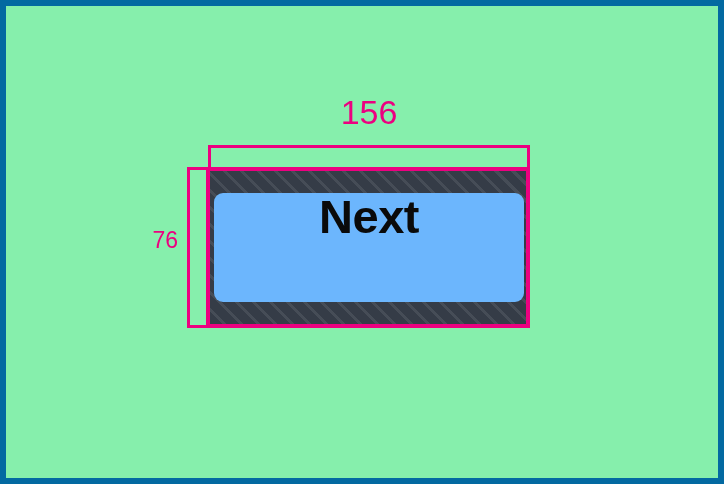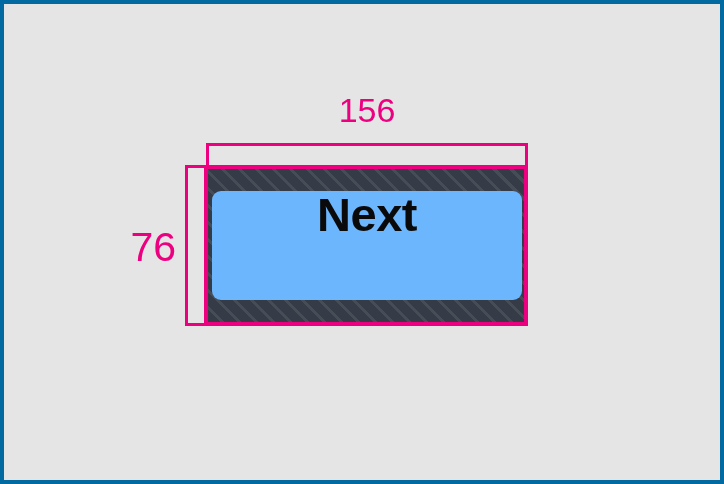--- a/index.html
+++ b/index.html
@@ -6,23 +6,23 @@
   html, body {
     margin: 0;
     padding: 0;
     background: #2b2b2b;
   }
 
   #screen {
     position: relative;
     width: 724px;
     height: 484px;
-    background: #e5e5e5;
+    background: #86efac;
     box-sizing: border-box;
-    border: 4px solid #0369a1;
+    border: 6px solid #0369a1;
     overflow: hidden;
     font-family: "Liberation Sans", sans-serif;
   }
 
   
 
   
   .measure-rect {
     position: absolute;
     left: 200px;
@@ -123,21 +123,21 @@
   }
 
   .dim-left-label {
     position: absolute;
     left: 108px;
     top: 223px;
     width: 64px;
     text-align: right;
     color: #ec0080;
     font-family: "Liberation Sans", sans-serif;
-    font-size: 41px;
+    font-size: 23px;
     line-height: 1;
     user-select: none;
   }
 </style>
 </head>
 <body>
 
 <div id="screen">
 
   <div class="dim-top-bracket"></div>

